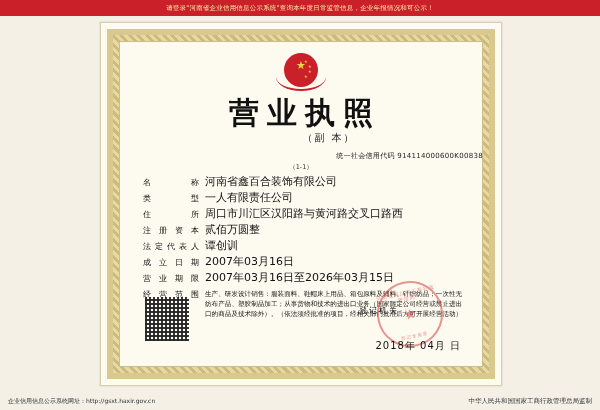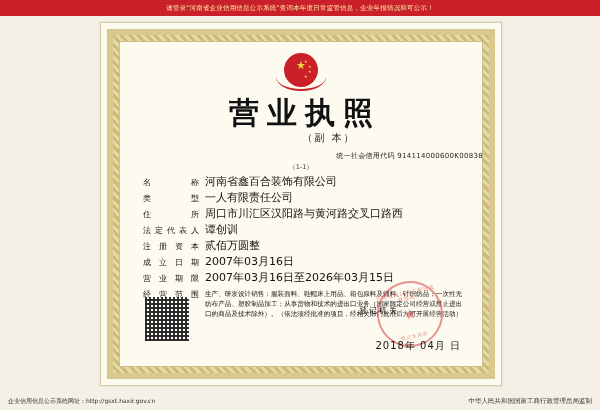--- a/index.html
+++ b/index.html
@@ -214,27 +214,27 @@
           <div class="lab">类型</div>
           <div class="val">一人有限责任公司</div>
         </div>
 
         <div class="row">
           <div class="lab">住所</div>
           <div class="val">周口市川汇区汉阳路与黄河路交叉口路西</div>
         </div>
 
         <div class="row">
+          <div class="lab">注册资本</div>
+          <div class="val">贰佰万圆整</div>
+        </div>
+
+        <div class="row">
           <div class="lab">法定代表人</div>
           <div class="val">谭创训</div>
-        </div>
-
-        <div class="row">
-          <div class="lab">注册资本</div>
-          <div class="val">贰佰万圆整</div>
         </div>
 
         <div class="row">
           <div class="lab">成立日期</div>
           <div class="val">2007年03月16日</div>
         </div>
 
         <div class="row">
           <div class="lab">营业期限</div>
           <div class="val">2007年03月16日至2026年03月15日</div>

